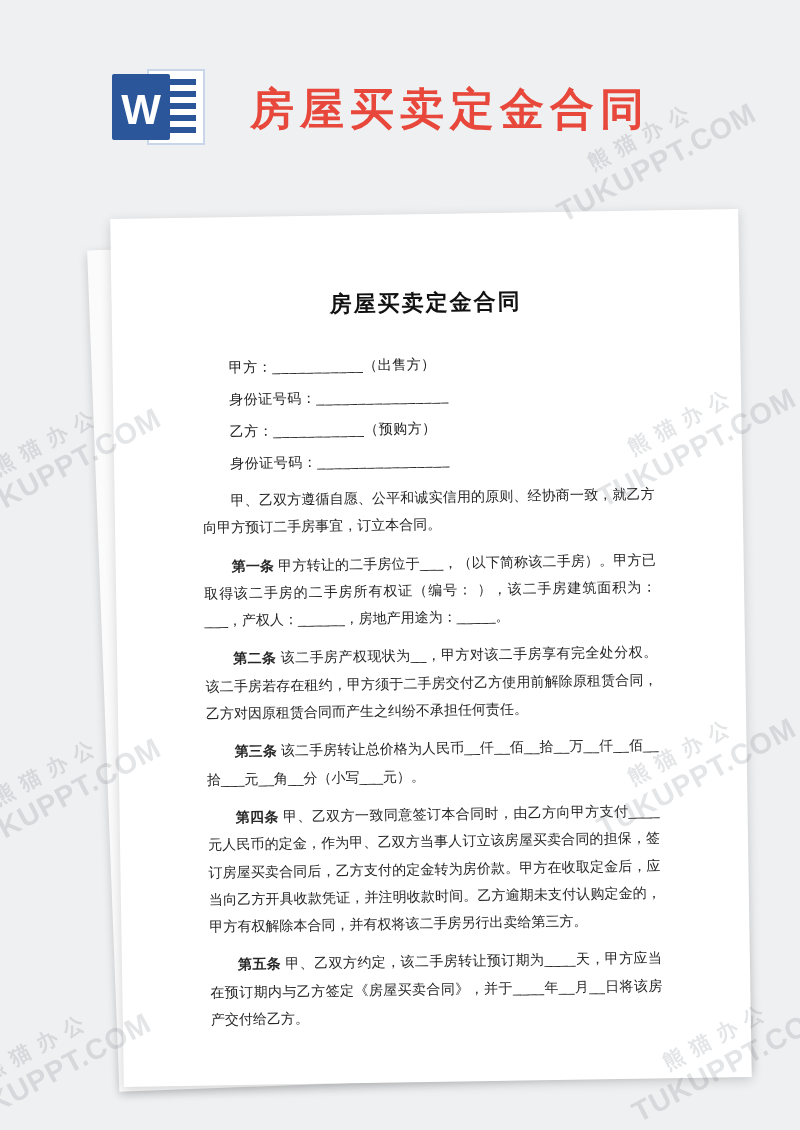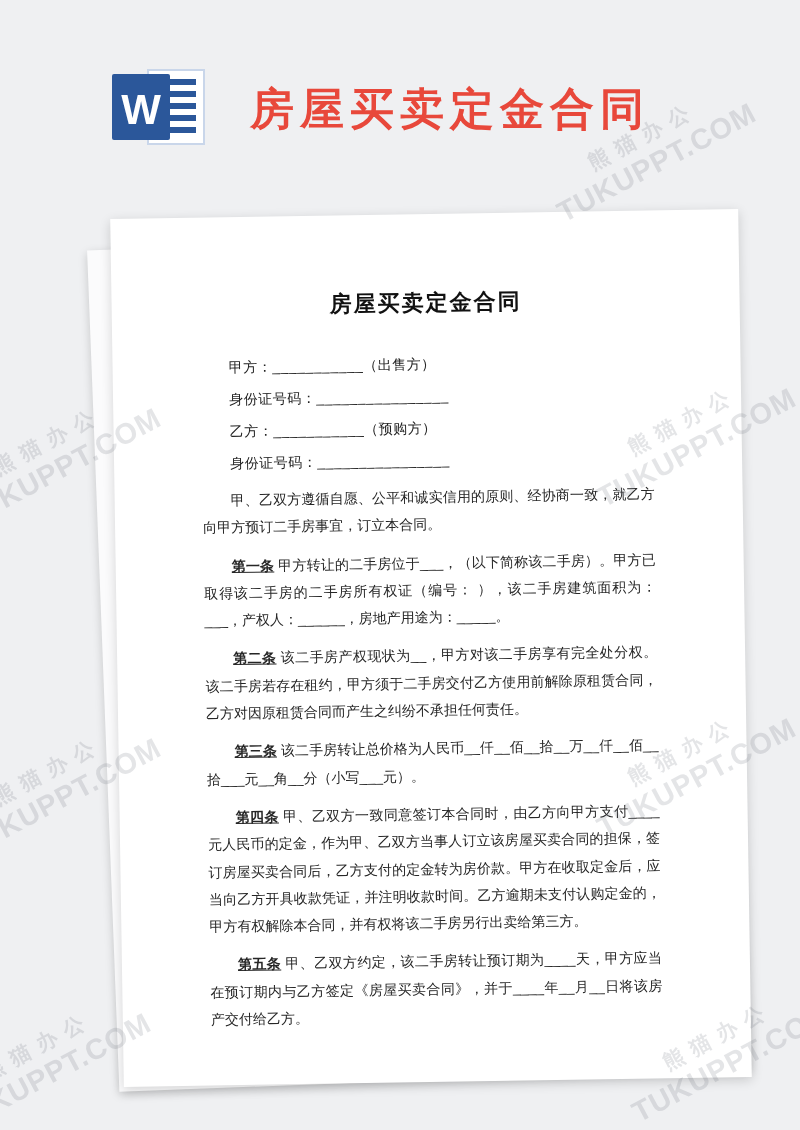--- a/index.html
+++ b/index.html
@@ -26,21 +26,21 @@
     position:absolute; left:117px; top:214px; width:628px; height:868px;
     background:#ffffff; box-shadow:0 3px 12px rgba(0,0,0,.16);
     transform:rotate(-0.9deg); z-index:1;
     padding:74px 88px 0;
   }
 
   
   .doc-title { font-size:22px; font-weight:bold; text-align:center; color:#111; margin:0 0 38px; letter-spacing:2px; }
   .field-line { margin:14px 0; padding-left:2em; font-size:14px; color:#222; letter-spacing:.5px; }
   .para { font-size:14px; line-height:1.95; color:#262626; text-indent:2em; margin:11px 0; text-align:justify; }
-  .para .lead { font-weight:bold;text-decoration:underline; }
+  .para .lead { font-weight:bold; }
 
   
   .wm {
     position:absolute; z-index:6; transform:rotate(-28deg);
     text-align:center; color:rgba(105,110,120,.18);
     font-weight:bold; white-space:nowrap; pointer-events:none;
   }
   .wm .cn { display:block; font-size:21px; letter-spacing:9px; }
   .wm .en { display:block; font-size:29px; letter-spacing:1px; }
 </style>

